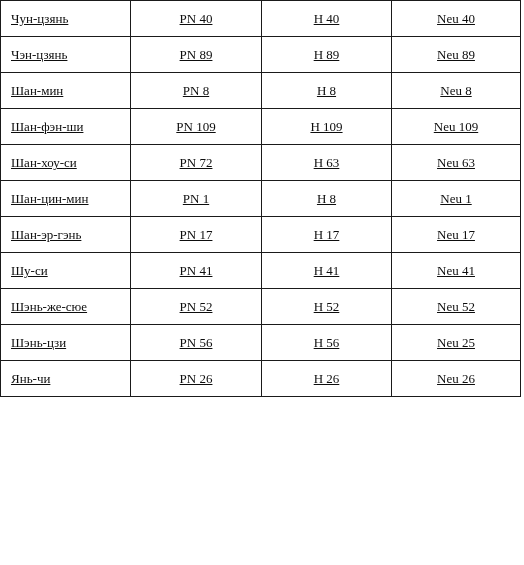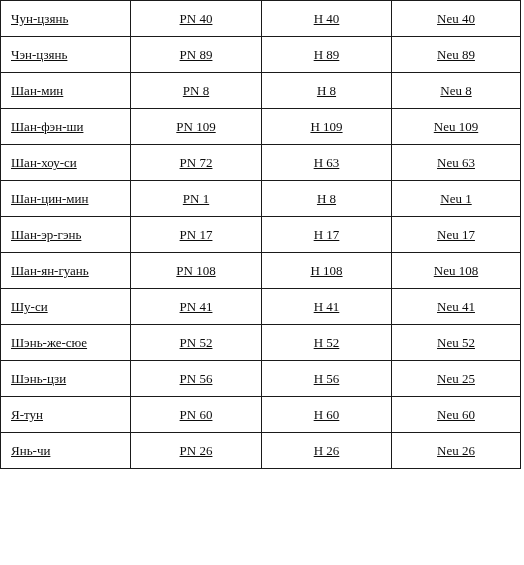--- a/index.html
+++ b/index.html
@@ -108,50 +108,38 @@
           <td class="cell-code">H 8</td>
           <td class="cell-code">Neu 1</td>
         </tr>
         <tr>
           <td class="cell-name">Шан-эр-гэнь</td>
           <td class="cell-code">PN 17</td>
           <td class="cell-code">H 17</td>
           <td class="cell-code">Neu 17</td>
         </tr>
         <tr>
-          <td class="cell-name">Шан-ян-гуань</td>
-          <td class="cell-code">PN 108</td>
-          <td class="cell-code">H 108</td>
-          <td class="cell-code">Neu 108</td>
-        </tr>
-        <tr>
           <td class="cell-name">Шу-си</td>
           <td class="cell-code">PN 41</td>
           <td class="cell-code">H 41</td>
           <td class="cell-code">Neu 41</td>
         </tr>
         <tr>
           <td class="cell-name">Шэнь-же-сюе</td>
           <td class="cell-code">PN 52</td>
           <td class="cell-code">H 52</td>
           <td class="cell-code">Neu 52</td>
         </tr>
         <tr>
           <td class="cell-name">Шэнь-цзи</td>
           <td class="cell-code">PN 56</td>
           <td class="cell-code">H 56</td>
           <td class="cell-code">Neu 25</td>
         </tr>
         <tr>
-          <td class="cell-name">Я-тун</td>
-          <td class="cell-code">PN 60</td>
-          <td class="cell-code">H 60</td>
-          <td class="cell-code">Neu 60</td>
-        </tr>
-        <tr>
           <td class="cell-name">Янь-чи</td>
           <td class="cell-code">PN 26</td>
           <td class="cell-code">H 26</td>
           <td class="cell-code">Neu 26</td>
         </tr>
       </tbody>
   </table>
 </div>
 
 </body></html>

